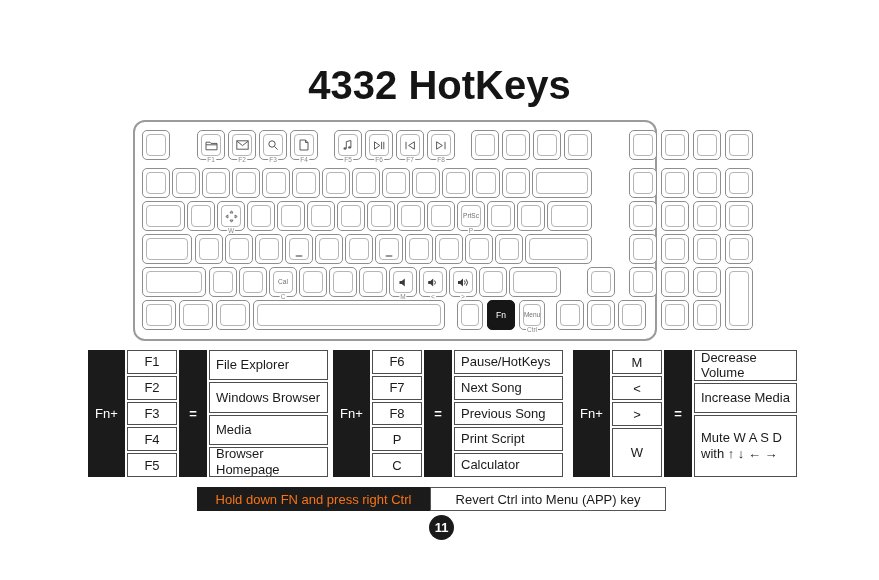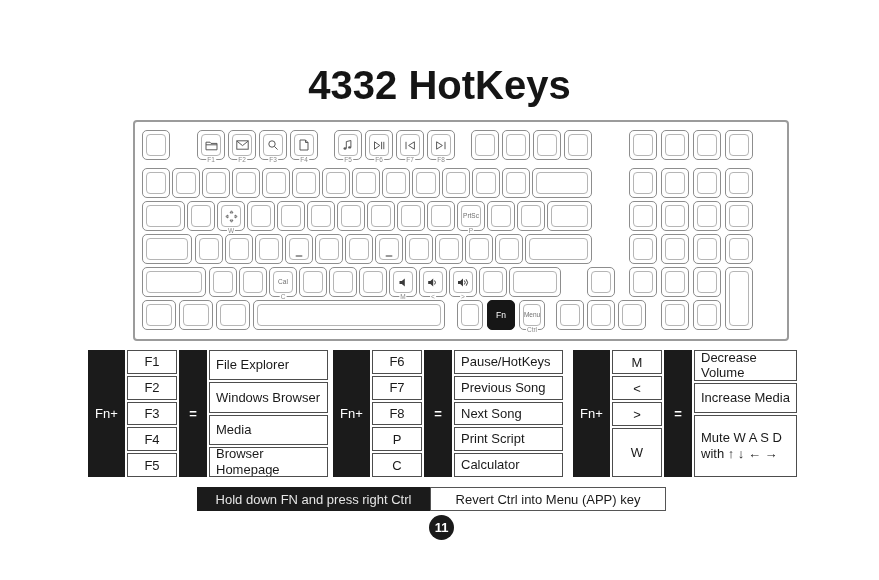--- a/index.html
+++ b/index.html
@@ -1,22 +1,22 @@
 <!DOCTYPE html>
 <html><head>
 <meta charset="utf-8">
 <style>
   html,body{margin:0;padding:0;}
   body{width:879px;height:580px;position:relative;background:#fff;overflow:hidden;
        font-family:"Liberation Sans","DejaVu Sans",sans-serif;color:#1a1a1a;}
   .title{position:absolute;left:0;right:0;top:63px;text-align:center;
          font-size:40px;font-weight:700;color:#151515;letter-spacing:0px;}
   
-  .keyboard{position:absolute;left:133px;top:120px;width:656px;height:221px;
-            border:2px solid #9b9b9b;border-radius:4px;box-sizing:border-box;background:#fff;}
+  .keyboard{position:absolute;left:133px;top:120px;width:524px;height:221px;
+            border:2px solid #9b9b9b;border-radius:12px;box-sizing:border-box;background:#fff;}
   .key{position:absolute;background:#fff;border:1.2px solid #8d8d8d;border-radius:5px;box-sizing:border-box;}
   .cap{position:absolute;inset:3px;border:1px solid #b5b5b5;border-radius:4px;
        display:flex;align-items:center;justify-content:center;overflow:visible;}
   .klabel{font-size:6.5px;line-height:1;color:#6f6f6f;}
   .ksub{position:absolute;left:50%;bottom:-4px;transform:translateX(-50%);
         font-size:6.5px;line-height:1;color:#8a8a8a;background:#fff;padding:0 1px;white-space:nowrap;}
   .key-black{background:#161616;border-color:#161616;display:flex;align-items:center;justify-content:center;
              color:#fff;font-size:8.5px;}
   .homing{position:absolute;left:50%;bottom:2px;transform:translateX(-50%);
           width:7px;height:2px;background:#9a9a9a;border-radius:1px;}
@@ -27,21 +27,21 @@
   #t1{left:88px;width:240px;} #t2{left:333px;width:230px;} #t3{left:573px;width:224px;}
   .tblack{background:#1b1b1b;color:#fff;display:flex;align-items:center;justify-content:center;font-size:13px;}
   .teq{font-weight:700;}
   .tcells{display:flex;flex-direction:column;row-gap:2px;}
   .tcell{border:1px solid #4d4d4d;box-sizing:border-box;flex:1;display:flex;align-items:center;background:#fff;}
   .tcell.tall{flex:2.1;}
   .tkeycell{justify-content:center;font-size:13px;}
   .tfunccell{padding-left:6px;font-size:13px;white-space:pre-line;line-height:1.2;overflow:hidden;}
   
   .note-black{position:absolute;left:197px;top:487px;width:233px;height:24px;background:#1b1b1b;
-              color:#e5e5e5;display:flex;align-items:center;justify-content:center;font-size:13px;}
+              color:#f97316;display:flex;align-items:center;justify-content:center;font-size:13px;}
   .note-white{position:absolute;left:430px;top:487px;width:236px;height:24px;border:1px solid #555;
               box-sizing:border-box;display:flex;align-items:center;justify-content:center;
               font-size:13px;color:#1a1a1a;background:#fff;}
   .page-badge{position:absolute;left:429px;top:515px;width:25px;height:25px;border-radius:50%;
               background:#1a1a1a;color:#fff;display:flex;align-items:center;justify-content:center;
               font-size:13px;font-weight:700;}
 </style>
 </head>
 <body>
 
@@ -476,22 +476,22 @@
     <div class="tcells">
       <div class="tcell tkeycell">F6</div>
       <div class="tcell tkeycell">F7</div>
       <div class="tcell tkeycell">F8</div>
       <div class="tcell tkeycell">P</div>
       <div class="tcell tkeycell">C</div>
     </div>
     <div class="tblack teq">=</div>
     <div class="tcells">
       <div class="tcell tfunccell">Pause/HotKeys</div>
+      <div class="tcell tfunccell">Next Song</div>
       <div class="tcell tfunccell">Previous Song</div>
-      <div class="tcell tfunccell">Next Song</div>
       <div class="tcell tfunccell">Print Script</div>
       <div class="tcell tfunccell">Calculator</div>
     </div>
   </div>
 <div class="hk-table" id="t3">
     <div class="tblack">Fn+</div>
     <div class="tcells">
       <div class="tcell tkeycell">M</div>
       <div class="tcell tkeycell">&lt;</div>
       <div class="tcell tkeycell">&gt;</div>

